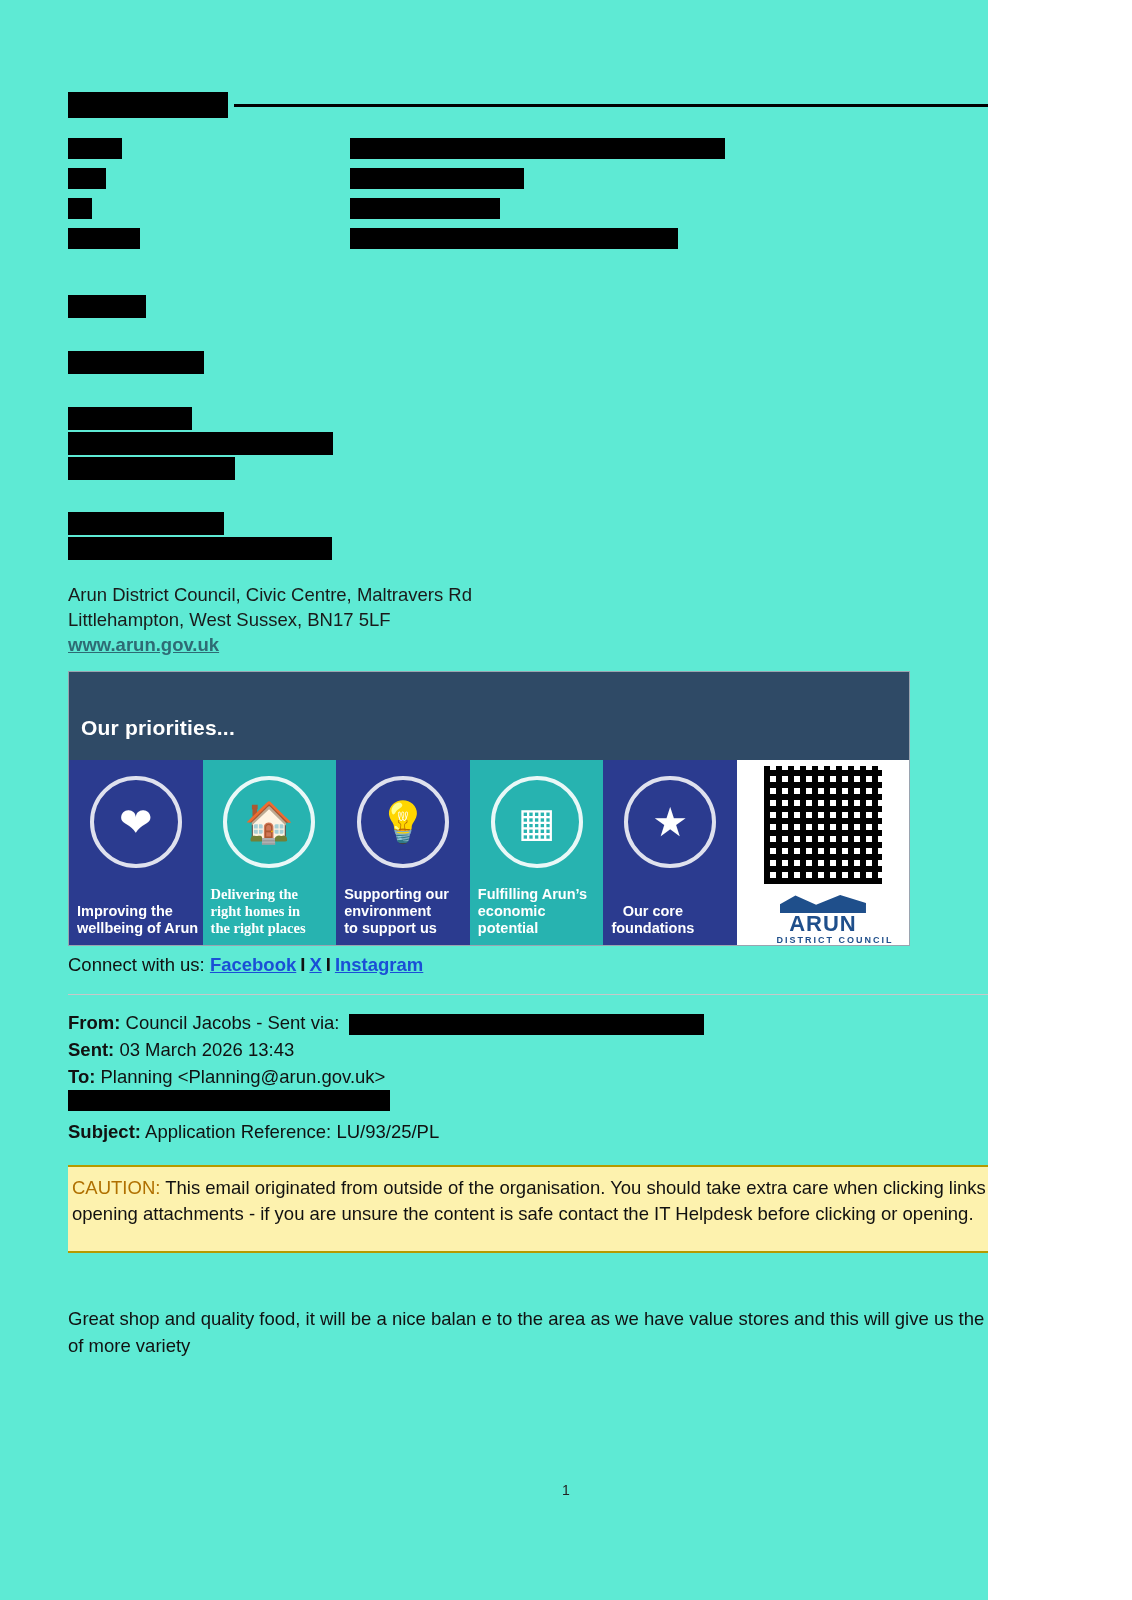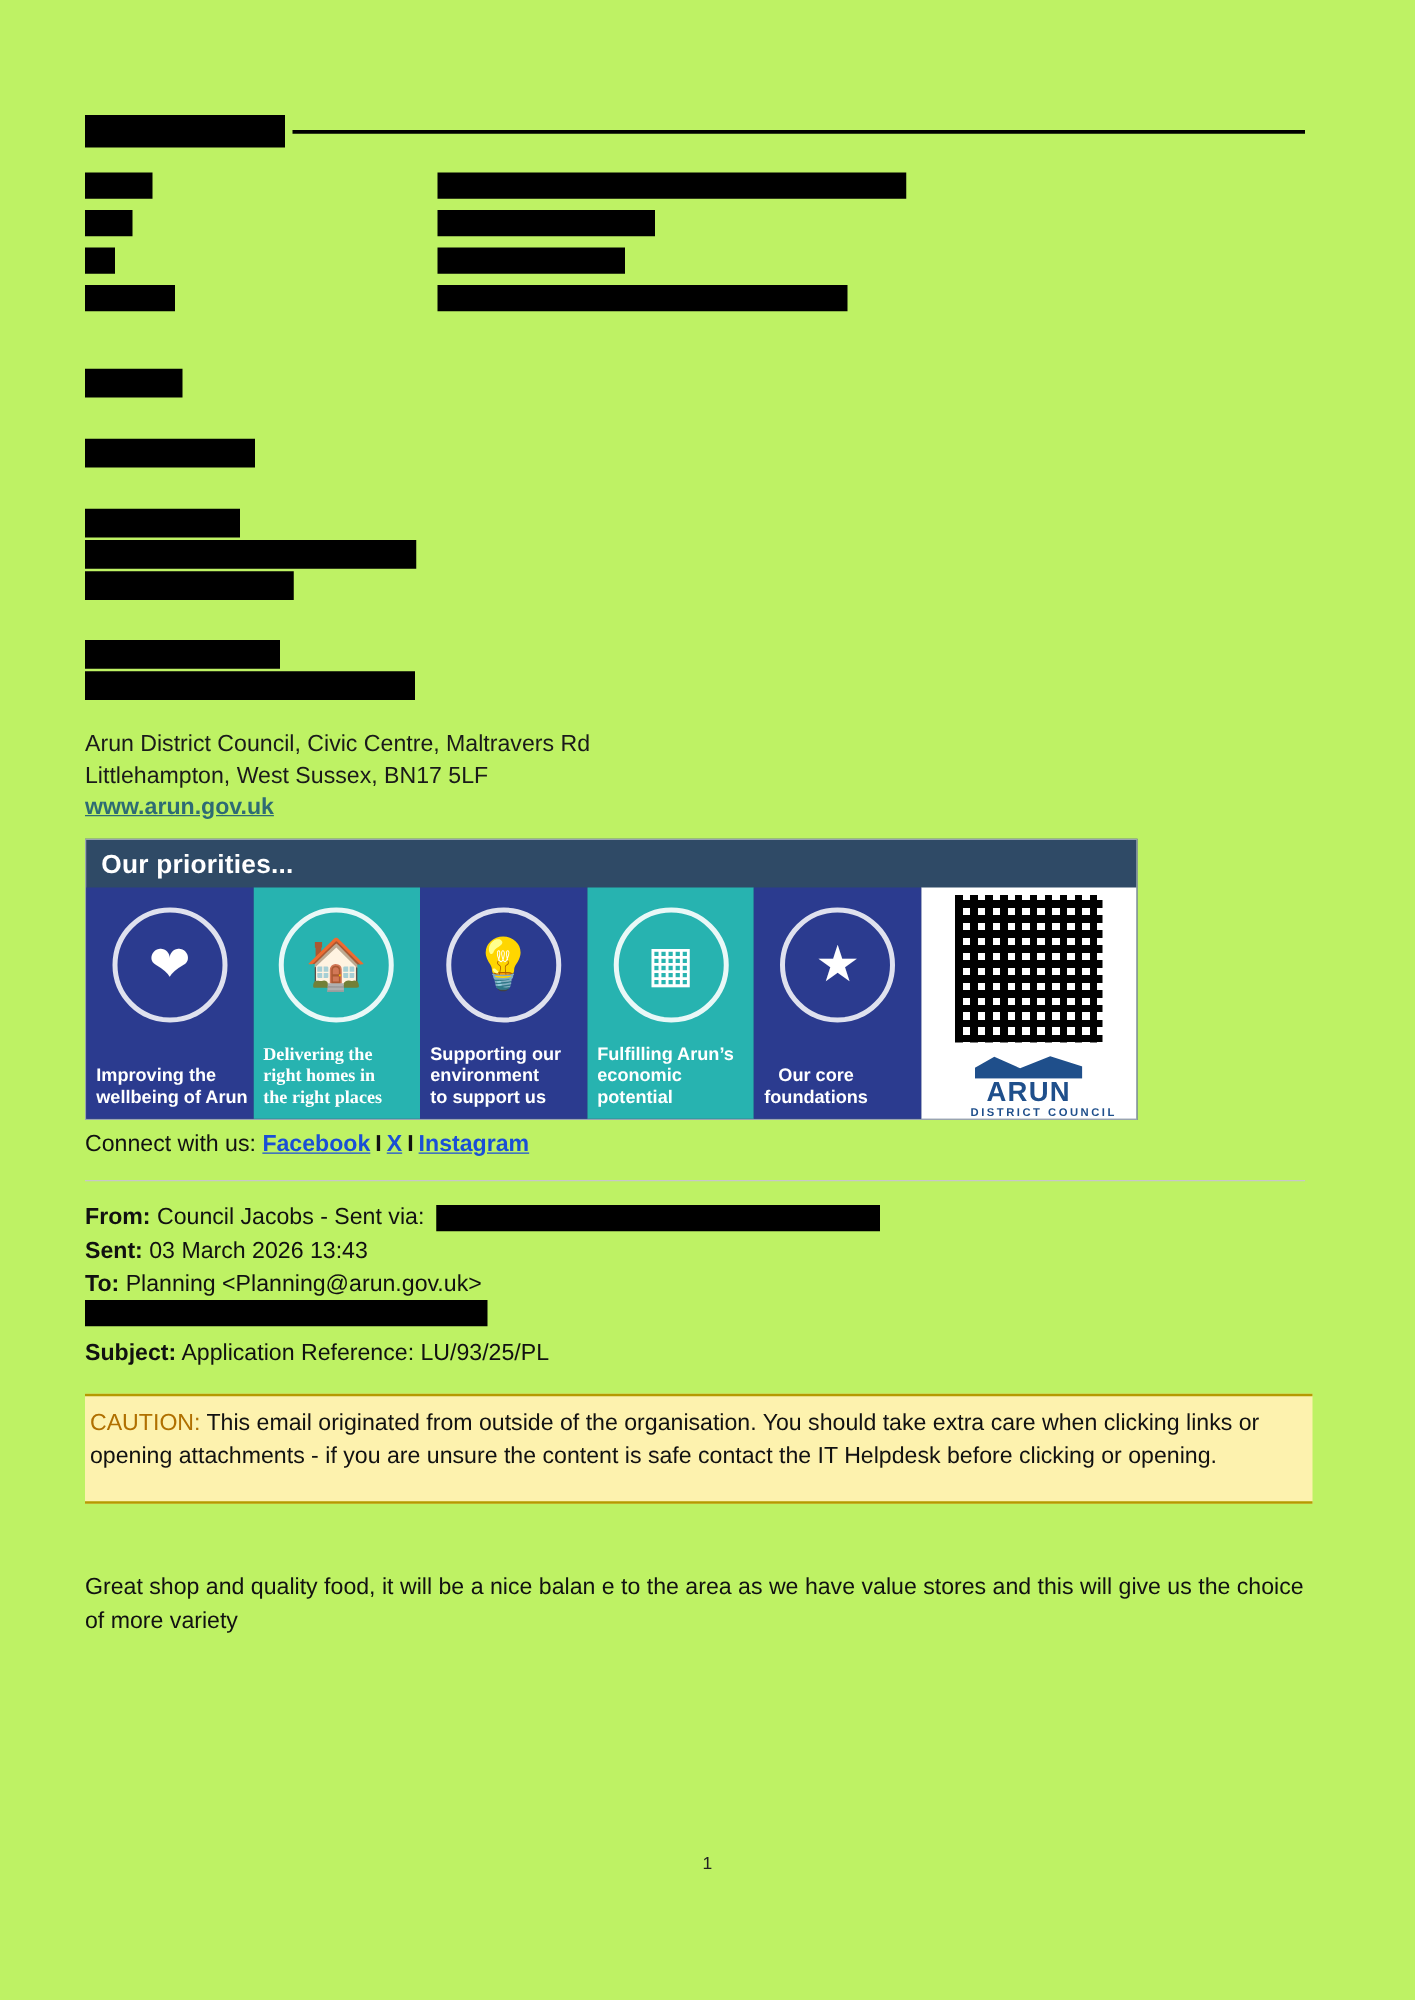--- a/index.html
+++ b/index.html
@@ -6,23 +6,23 @@
     margin: 0;
     padding: 0;
     background: #ffffff;
   }
   body {
     font-family: "Liberation Sans", sans-serif;
     color: #111111;
   }
   .page {
     position: relative;
-    width: 1132px;
+    width: 988px;
     height: 1600px;
-    background: #bef264;
+    background: #5eead4;
     overflow: hidden;
   }
   .content {
     position: absolute;
     left: 68px;
     top: 92px;
     width: 976px;
   }
   
   .redact {
@@ -64,22 +64,23 @@
   .banner {
     margin-top: 14px;
     width: 840px;
     border: 1px solid #9aa4b0;
     background: #2f4a66;
   }
   .banner-title {
     color: #ffffff;
     font-weight: bold;
     font-size: 21px;
-    padding: 8px 0 6px 12px;
+    padding: 8px 0 20px 12px;
     letter-spacing: 0.2px;
+    margin-top: 36px;
   }
   .banner-cols {
     display: flex;
     height: 185px;
   }
   .bcol {
     flex: 1 1 0;
     position: relative;
     padding: 8px;
     box-sizing: border-box;

